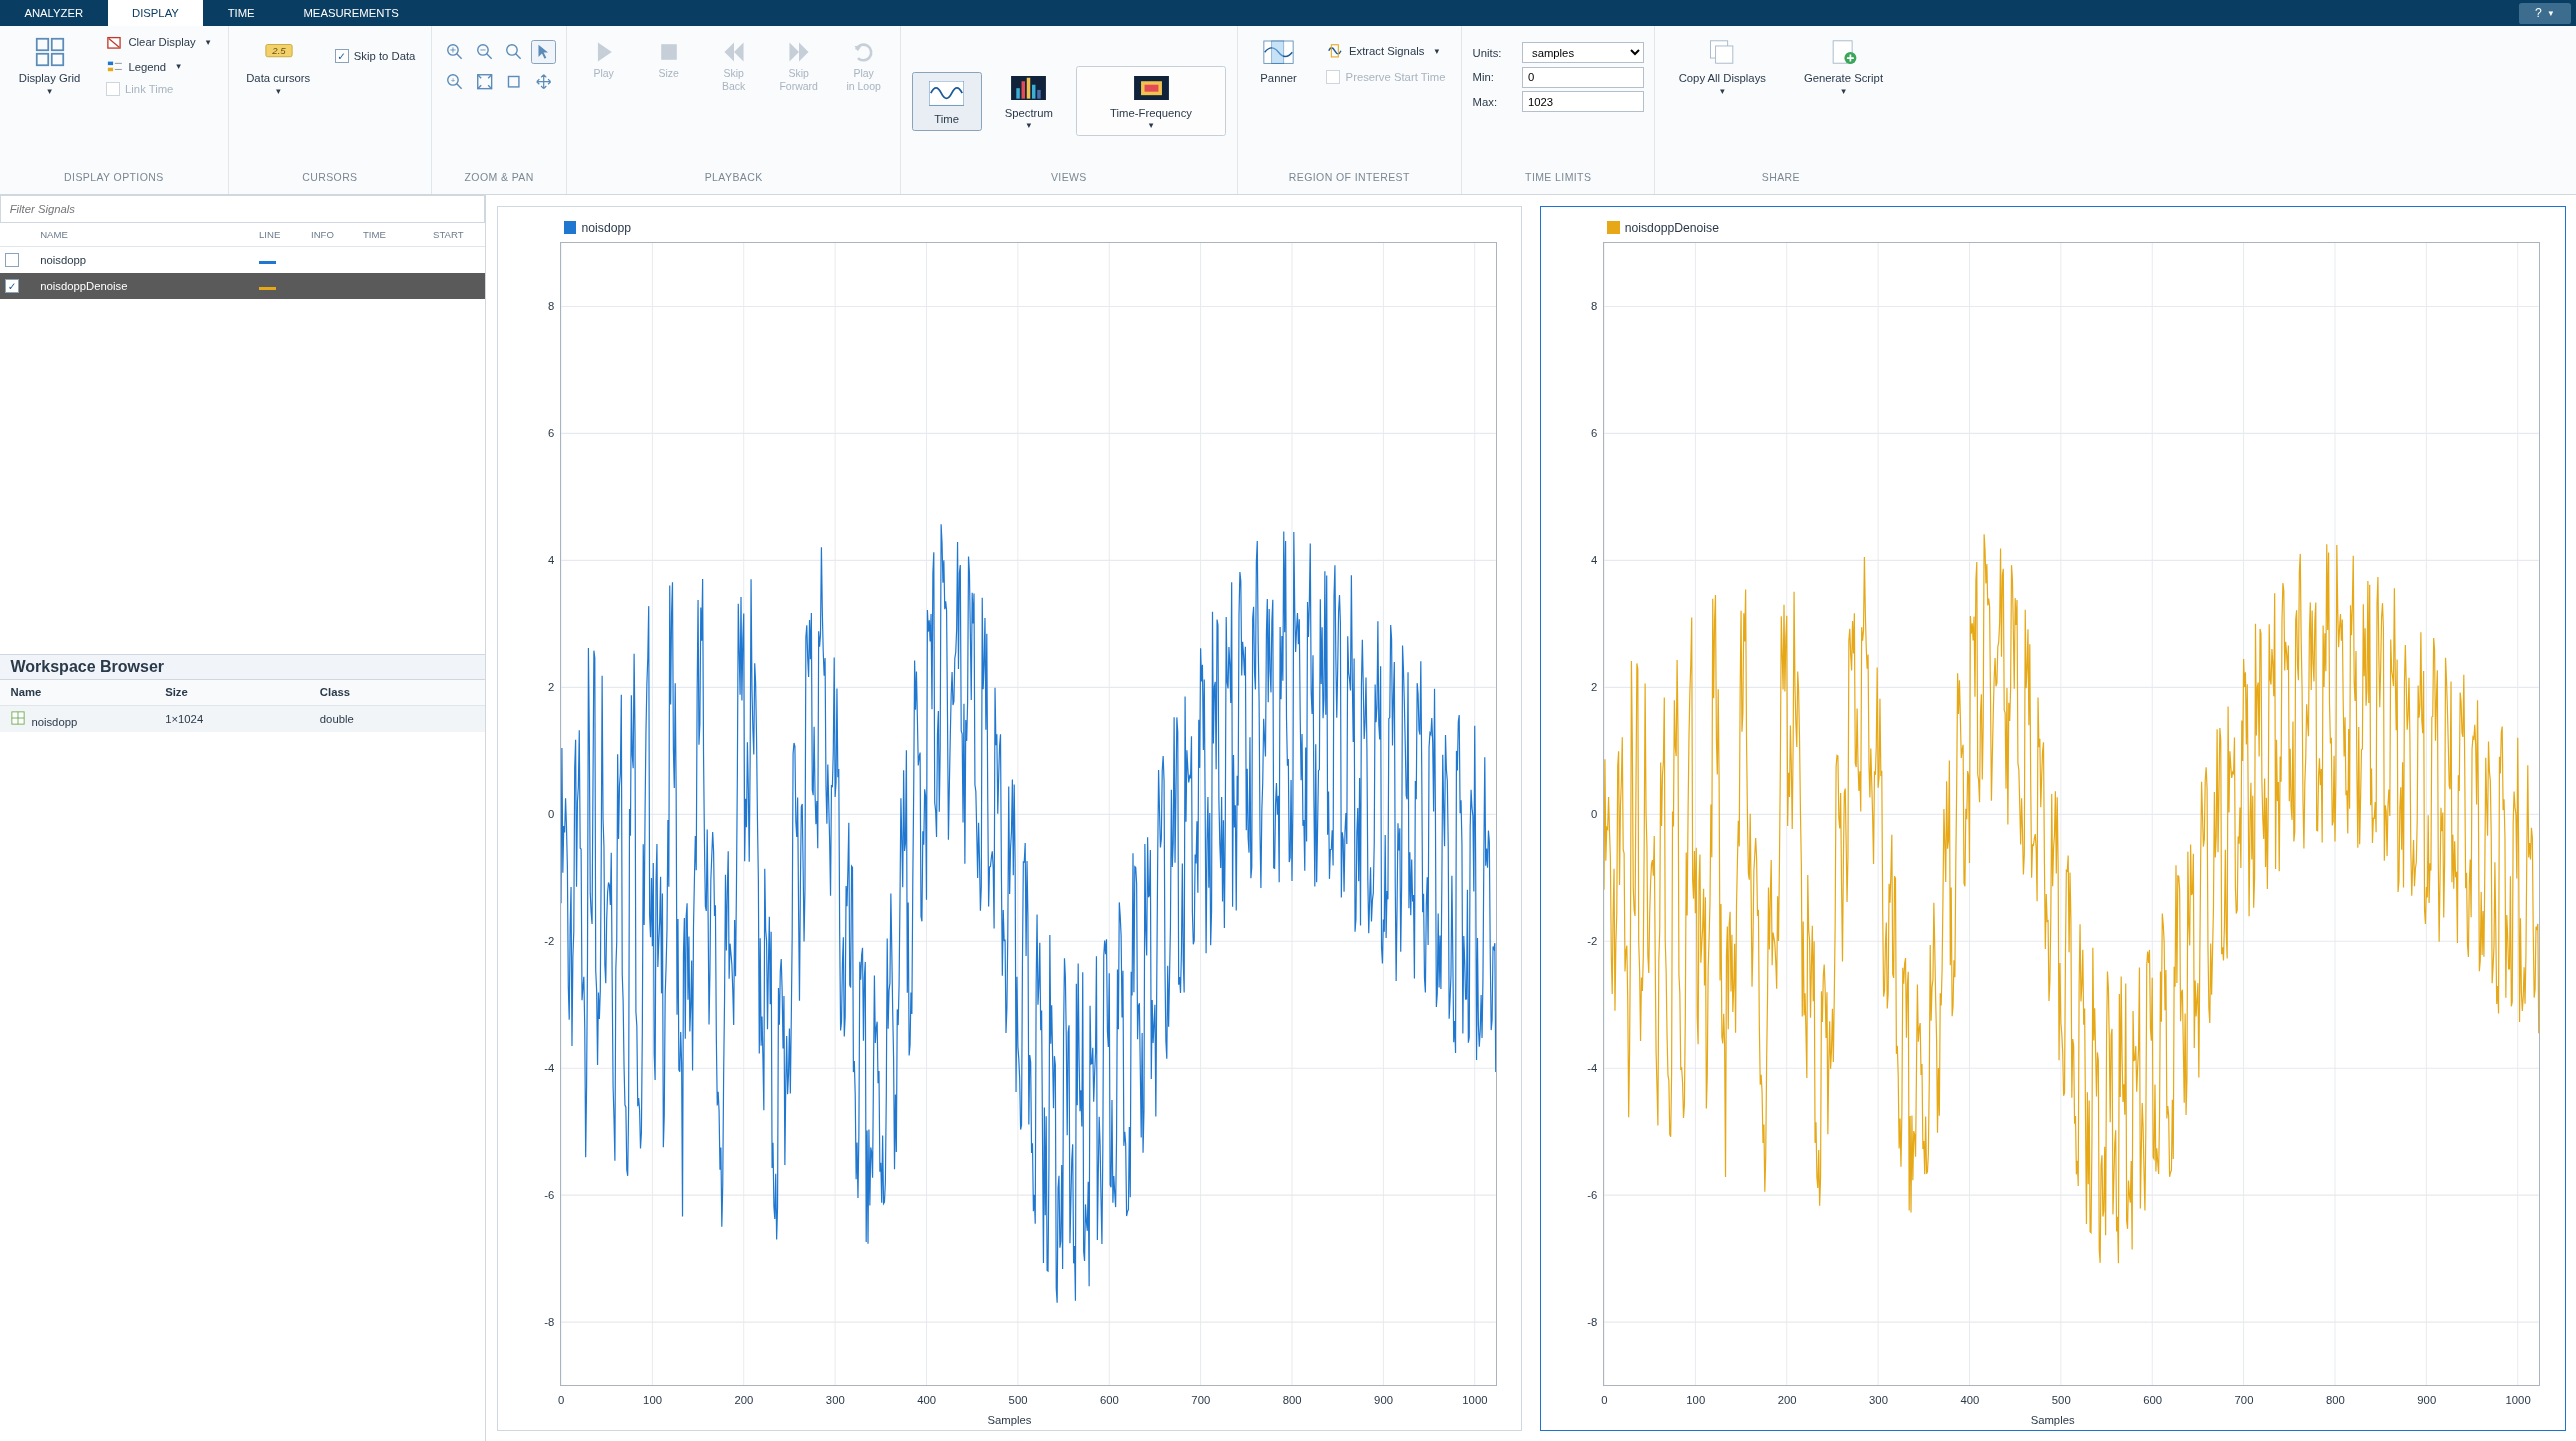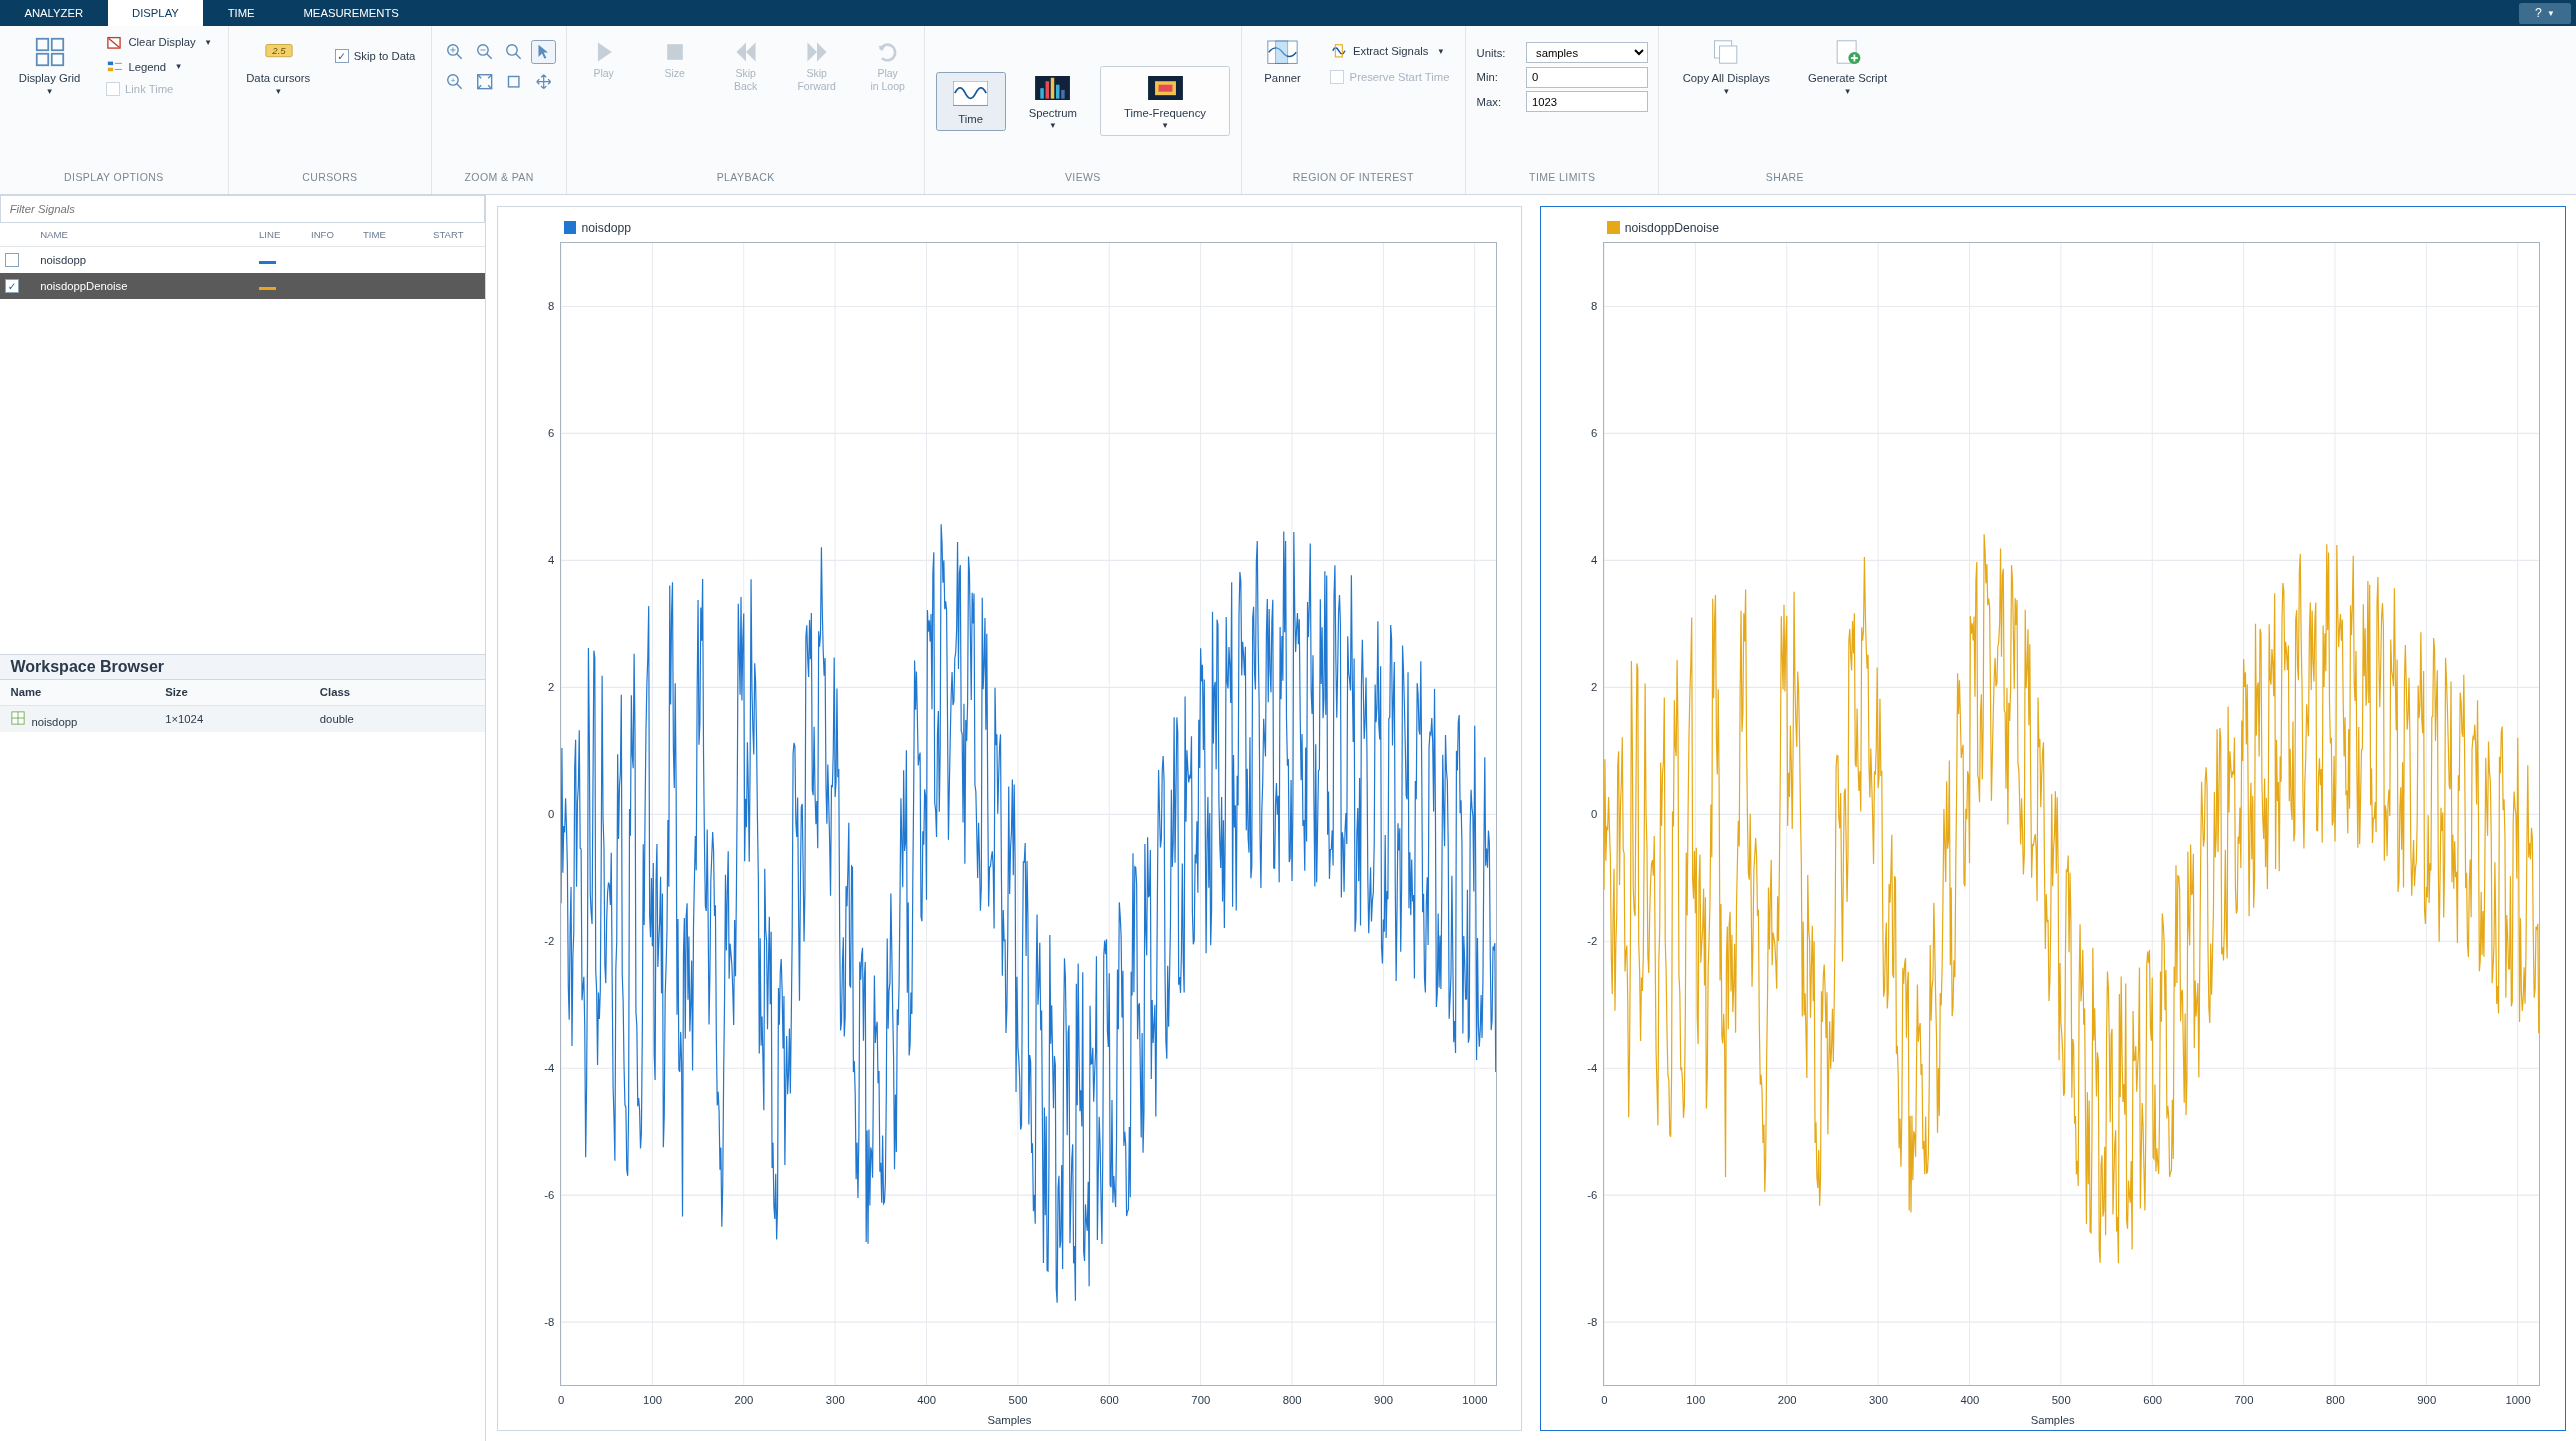--- a/index.html
+++ b/index.html
@@ -21,21 +21,21 @@
 .bigbtn { display: flex; flex-direction: column; align-items: center; justify-content: center; width: 78px; padding: 5.2px 1.7px; cursor: pointer; border-radius: 2.6px; text-align: center; }
 .bigbtn .icon { width: 31px; height: 31px; display: flex; align-items: center; justify-content: flex-end; margin-bottom: 3.5px; font-style: italic; }
 .bigbtn .label { font-size: 11.3px; color: #2b3a4a; line-height: 1.25; }
 .bigbtn .chev { font-size: 7.8px; color: #2b3a4a; margin-top: 1.7px; }
 .smallrow { display: flex; align-items: center; gap: 5.2px; padding: 2.6px 5.2px; cursor: pointer; border-radius: 2.6px; font-size: 11.3px; color: #2b3a4a; }
 .smallrow .icon { width: 17.4px; height: 17.4px; display: flex; align-items: center; justify-content: center; }
 .smallrow .chev { font-size: 7.8px; color: #2b3a4a; margin-left: 3.5px; }
 .smallrow.disabled { color: #a9b4c0; cursor: default; }
 .icongrid { display: grid; grid-template-columns: repeat(4, 24.4px); gap: 5.2px; }
 .iconbtn { width: 24.4px; height: 24.4px; display: flex; align-items: center; justify-content: center; border-radius: 2.6px; cursor: pointer; }
-.playrow { display: flex; gap: 19px; }
+.playrow { display: flex; gap: 13px; }
 .playbtn { width: 52px; display: flex; flex-direction: column; align-items: center; cursor: pointer; color: #a9b4c0; }
 .playbtn .icon { width: 31px; height: 31px; display: flex; align-items: center; justify-content: center; }
 .playbtn .label { font-size: 10.5px; line-height: 1.2; text-align: center; }
 .viewbtn { display: flex; flex-direction: column; align-items: center; width: 70px; padding: 3.5px; cursor: pointer; border: 0.9px solid transparent; border-radius: 2.6px; }
 .viewbtn.box { border: 0.9px solid #c6cfd8; background: #fdfdfe; width: 105px; padding: 5.2px; }
 .viewbtn.active { border: 0.9px solid #8aa3bb; background: #e8eef4; }
 .viewbtn .icon { width: 35px; height: 31px; display: flex; align-items: center; justify-content: center; }
 .viewbtn .label { font-size: 11.3px; color: #2b3a4a; margin-top: 3.5px; }
 .viewbtn .chev { font-size: 7.8px; color: #2b3a4a; margin-top: 1.7px; }
 .roi-col { display: flex; flex-direction: column; gap: 5.2px; }
@@ -285,21 +285,21 @@
                 <rect x="6" y="14" width="4" height="12" fill="#3bb0d6"></rect>
                 <rect x="12" y="6" width="4" height="20" fill="#e34c56"></rect>
                 <rect x="18" y="2" width="4" height="24" fill="#f2c24e"></rect>
                 <rect x="24" y="10" width="4" height="16" fill="#3bb0d6"></rect>
                 <rect x="30" y="16" width="4" height="10" fill="#4a6fae"></rect>
               </svg>
             </div>
         <div class="label">Spectrum</div>
         <div class="chev">▼</div>
       </div>
-      <div class="viewbtn box" style="width:130px">
+      <div class="viewbtn box" style="width:150px">
         <div class="icon">
               <svg width="35" height="24.4" viewBox="0 0 40 28">
                 <rect x="0" y="0" width="40" height="28" fill="#10233a"></rect>
                 <rect x="8" y="6" width="24" height="16" fill="#f2c24e"></rect>
                 <rect x="12" y="10" width="16" height="8" fill="#e34c56"></rect>
               </svg>
             </div>
         <div class="label">Time-Frequency</div>
         <div class="chev">▼</div>
       </div>

